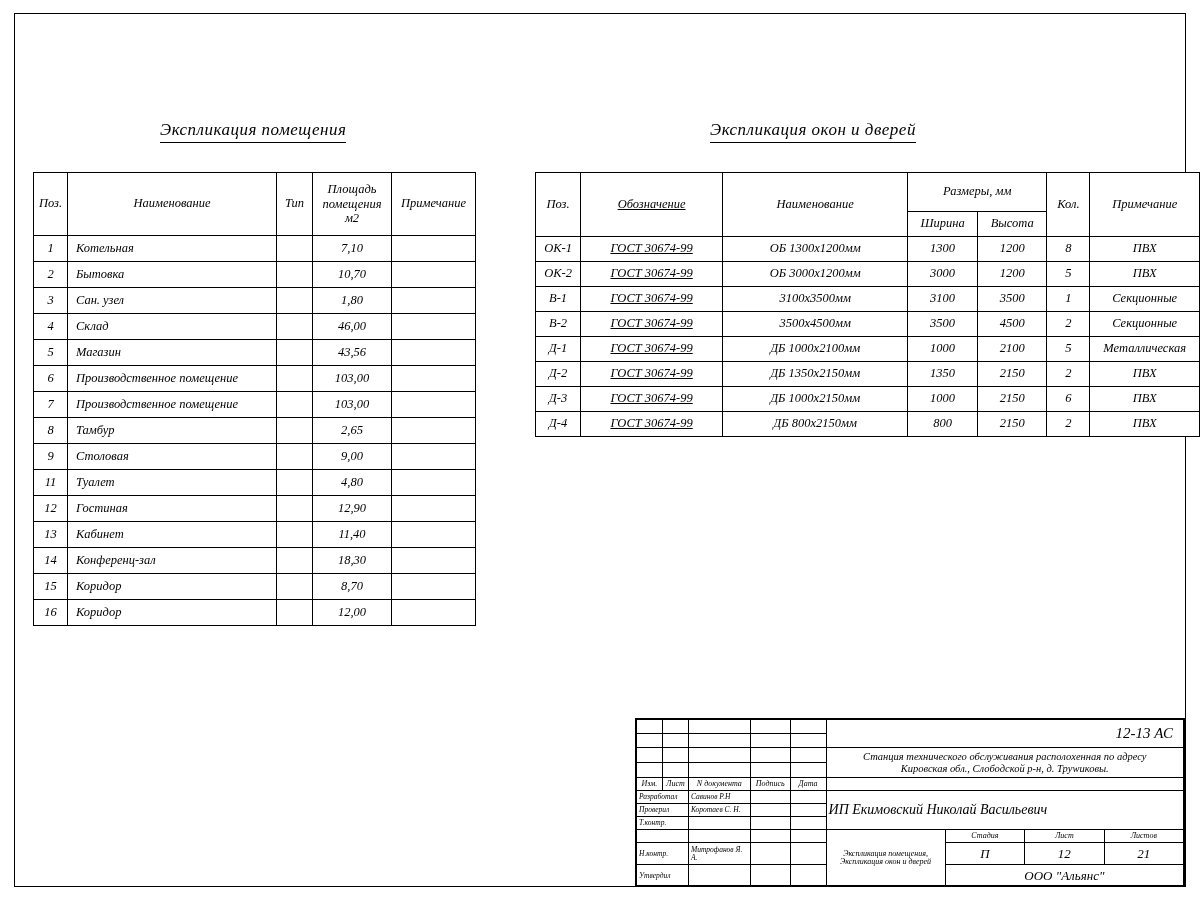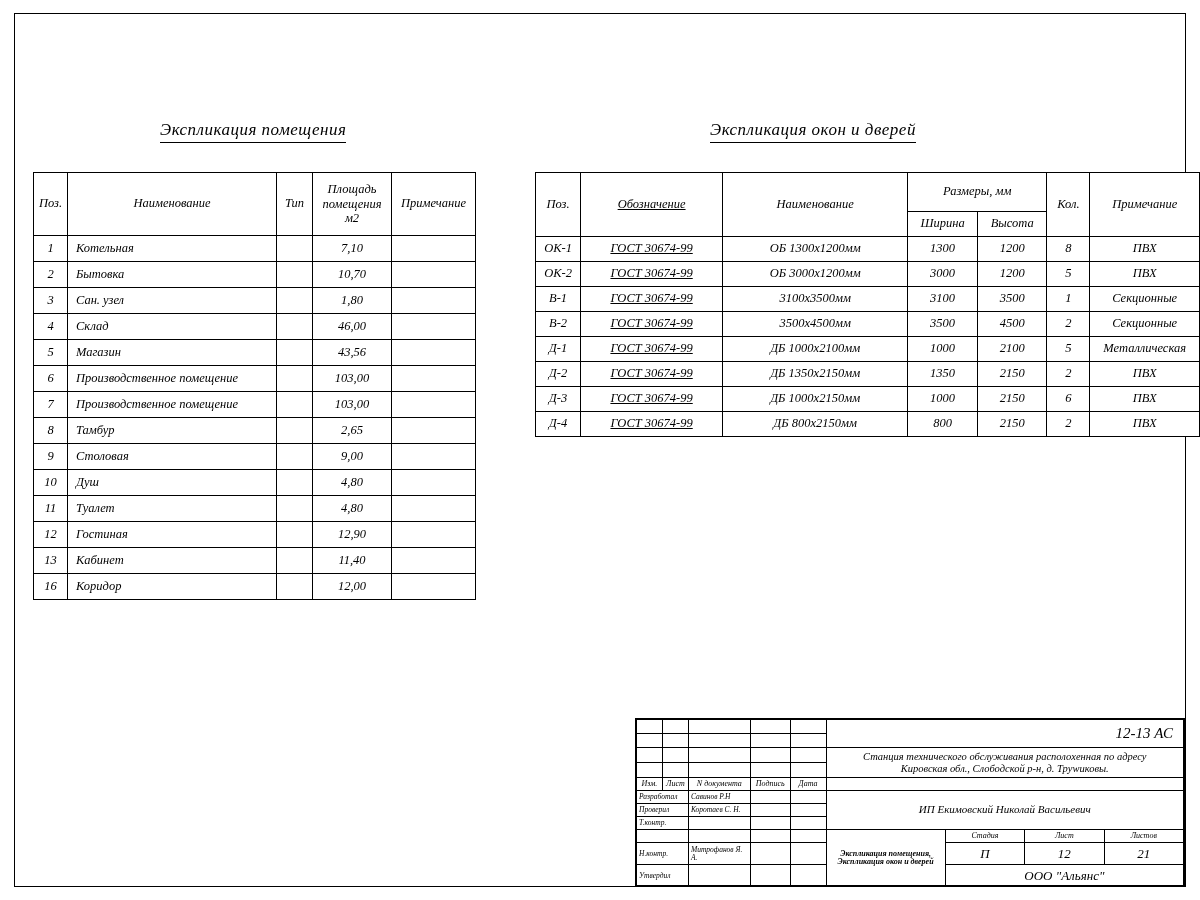--- a/index.html
+++ b/index.html
@@ -108,22 +108,22 @@
     border: 1px solid #000;
     padding: 0 2px;
     font-style: italic;
     vertical-align: middle;
     line-height: 1.05;
   }
   .c-left { text-align: left; }
   .obj-text { font-size: 10.5px; text-align: center; line-height: 1.25; padding: 2px 4px !important; }
   .code-cell { font-size: 15px; text-align: right; padding-right: 10px !important; }
   .org-cell { font-size: 13px; text-align: center; }
-  .ip-cell { font-size: 11px; text-align: center; }
-  .sheetname-cell { font-size: 11px; text-align: center; line-height: 1.3; font-weight: bold; }
+  .ip-cell { font-size: 14px; text-align: left; }
+  .sheetname-cell { font-size: 11px; text-align: center; line-height: 1.3; }
   .stlist td { font-size: 8px; text-align: center; }
   .stlist-val { font-size: 13px; text-align: center; }
   .tiny { font-size: 7.5px; }
 </style>
 </head>
 <body>
 
 <div class="sheet-border"></div>
 
 <div class="doc-title" id="title-rooms">Экспликация помещения</div>
@@ -203,45 +203,52 @@
         <td class="col-note"></td>
       </tr>
       <tr>
         <td class="col-pos">9</td>
         <td class="col-name">Столовая</td>
         <td class="col-type"></td>
         <td class="col-area">9,00</td>
         <td class="col-note"></td>
       </tr>
       <tr>
-        <td class="col-pos">10</td>
-        <td class="col-name">Душ</td>
-        <td class="col-type"></td>
-        <td class="col-area">4,80</td>
-        <td class="col-note"></td>
-      </tr>
-      <tr>
         <td class="col-pos">11</td>
         <td class="col-name">Туалет</td>
         <td class="col-type"></td>
         <td class="col-area">4,80</td>
         <td class="col-note"></td>
       </tr>
       <tr>
         <td class="col-pos">12</td>
         <td class="col-name">Гостиная</td>
         <td class="col-type"></td>
         <td class="col-area">12,90</td>
         <td class="col-note"></td>
       </tr>
       <tr>
         <td class="col-pos">13</td>
         <td class="col-name">Кабинет</td>
         <td class="col-type"></td>
         <td class="col-area">11,40</td>
+        <td class="col-note"></td>
+      </tr>
+      <tr>
+        <td class="col-pos">14</td>
+        <td class="col-name">Конференц-зал</td>
+        <td class="col-type"></td>
+        <td class="col-area">18,30</td>
+        <td class="col-note"></td>
+      </tr>
+      <tr>
+        <td class="col-pos">15</td>
+        <td class="col-name">Коридор</td>
+        <td class="col-type"></td>
+        <td class="col-area">8,70</td>
         <td class="col-note"></td>
       </tr>
       <tr>
         <td class="col-pos">16</td>
         <td class="col-name">Коридор</td>
         <td class="col-type"></td>
         <td class="col-area">12,00</td>
         <td class="col-note"></td>
       </tr>
     </tbody>

